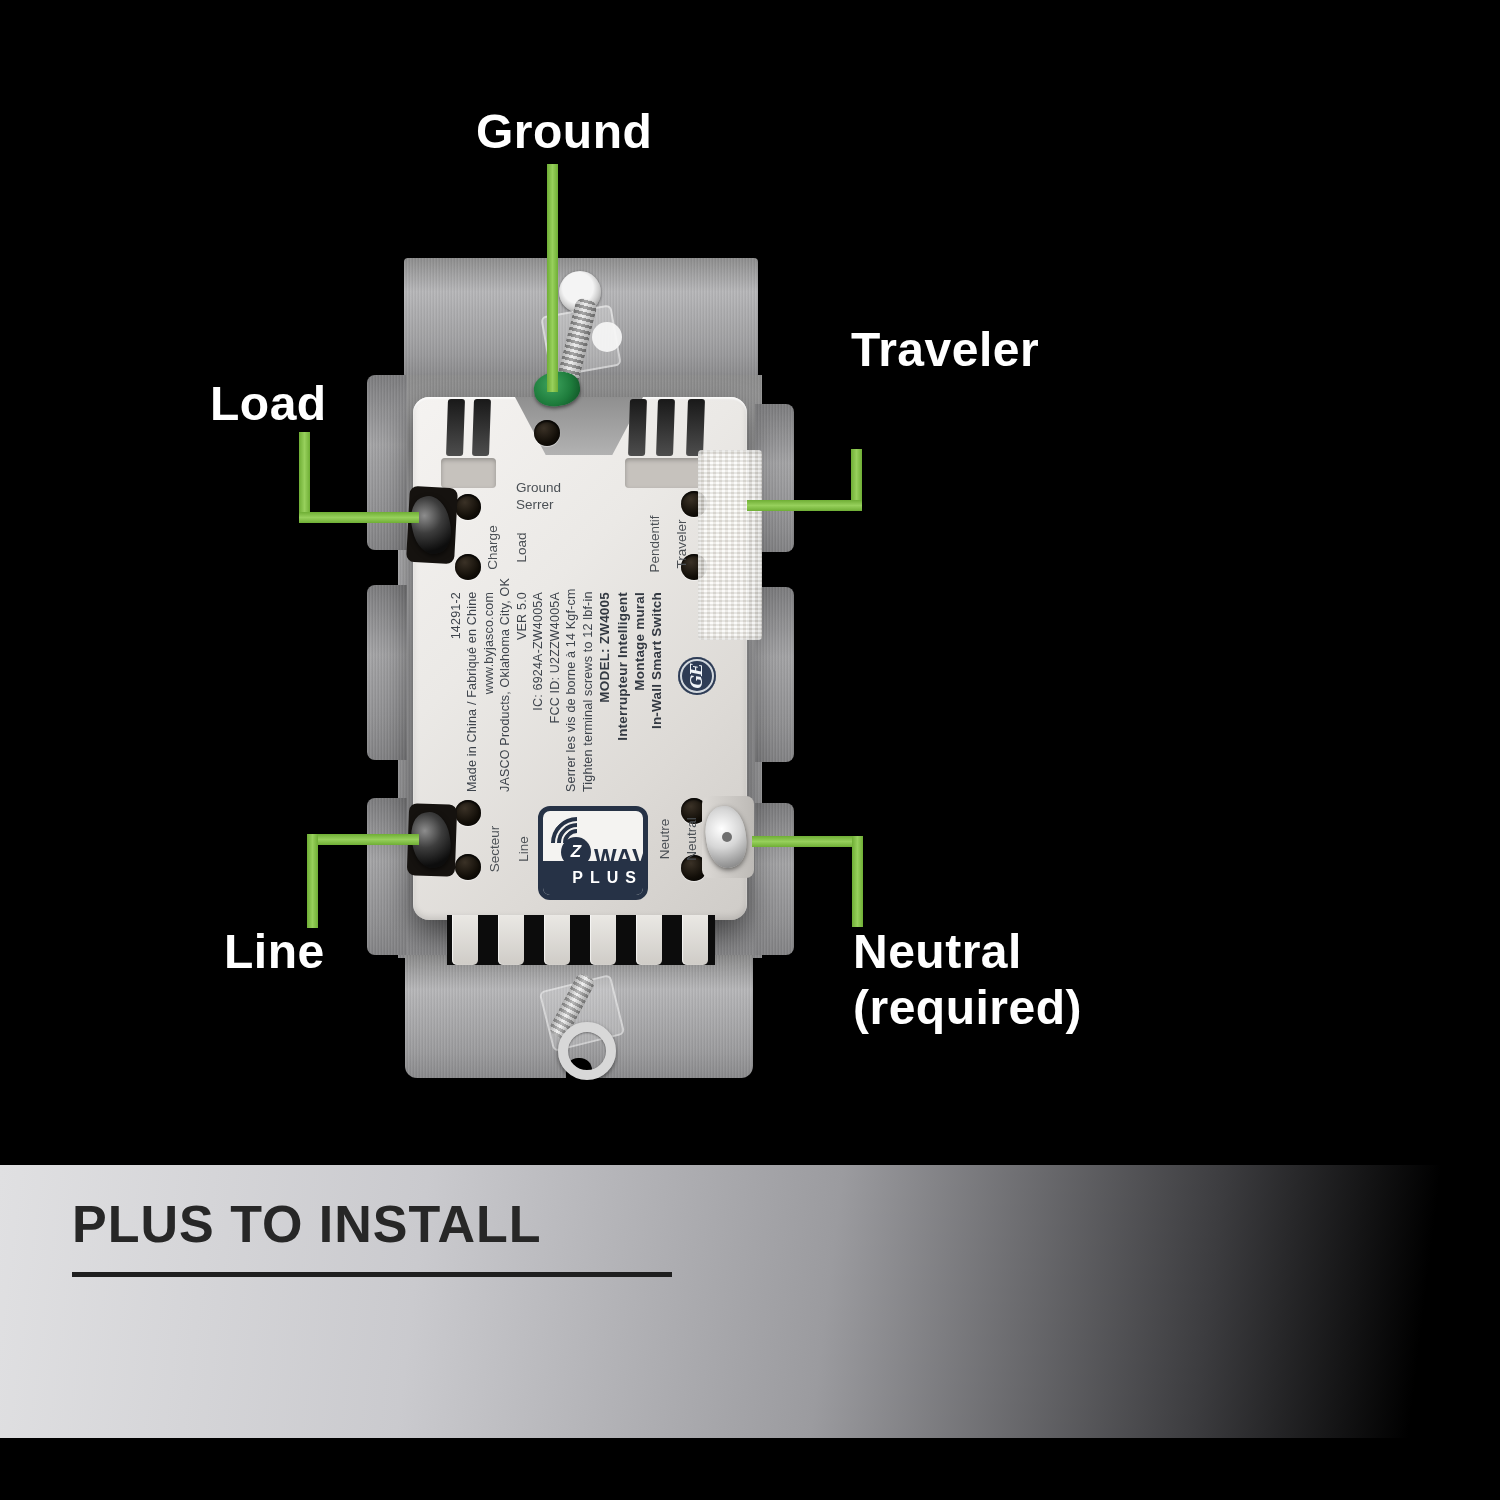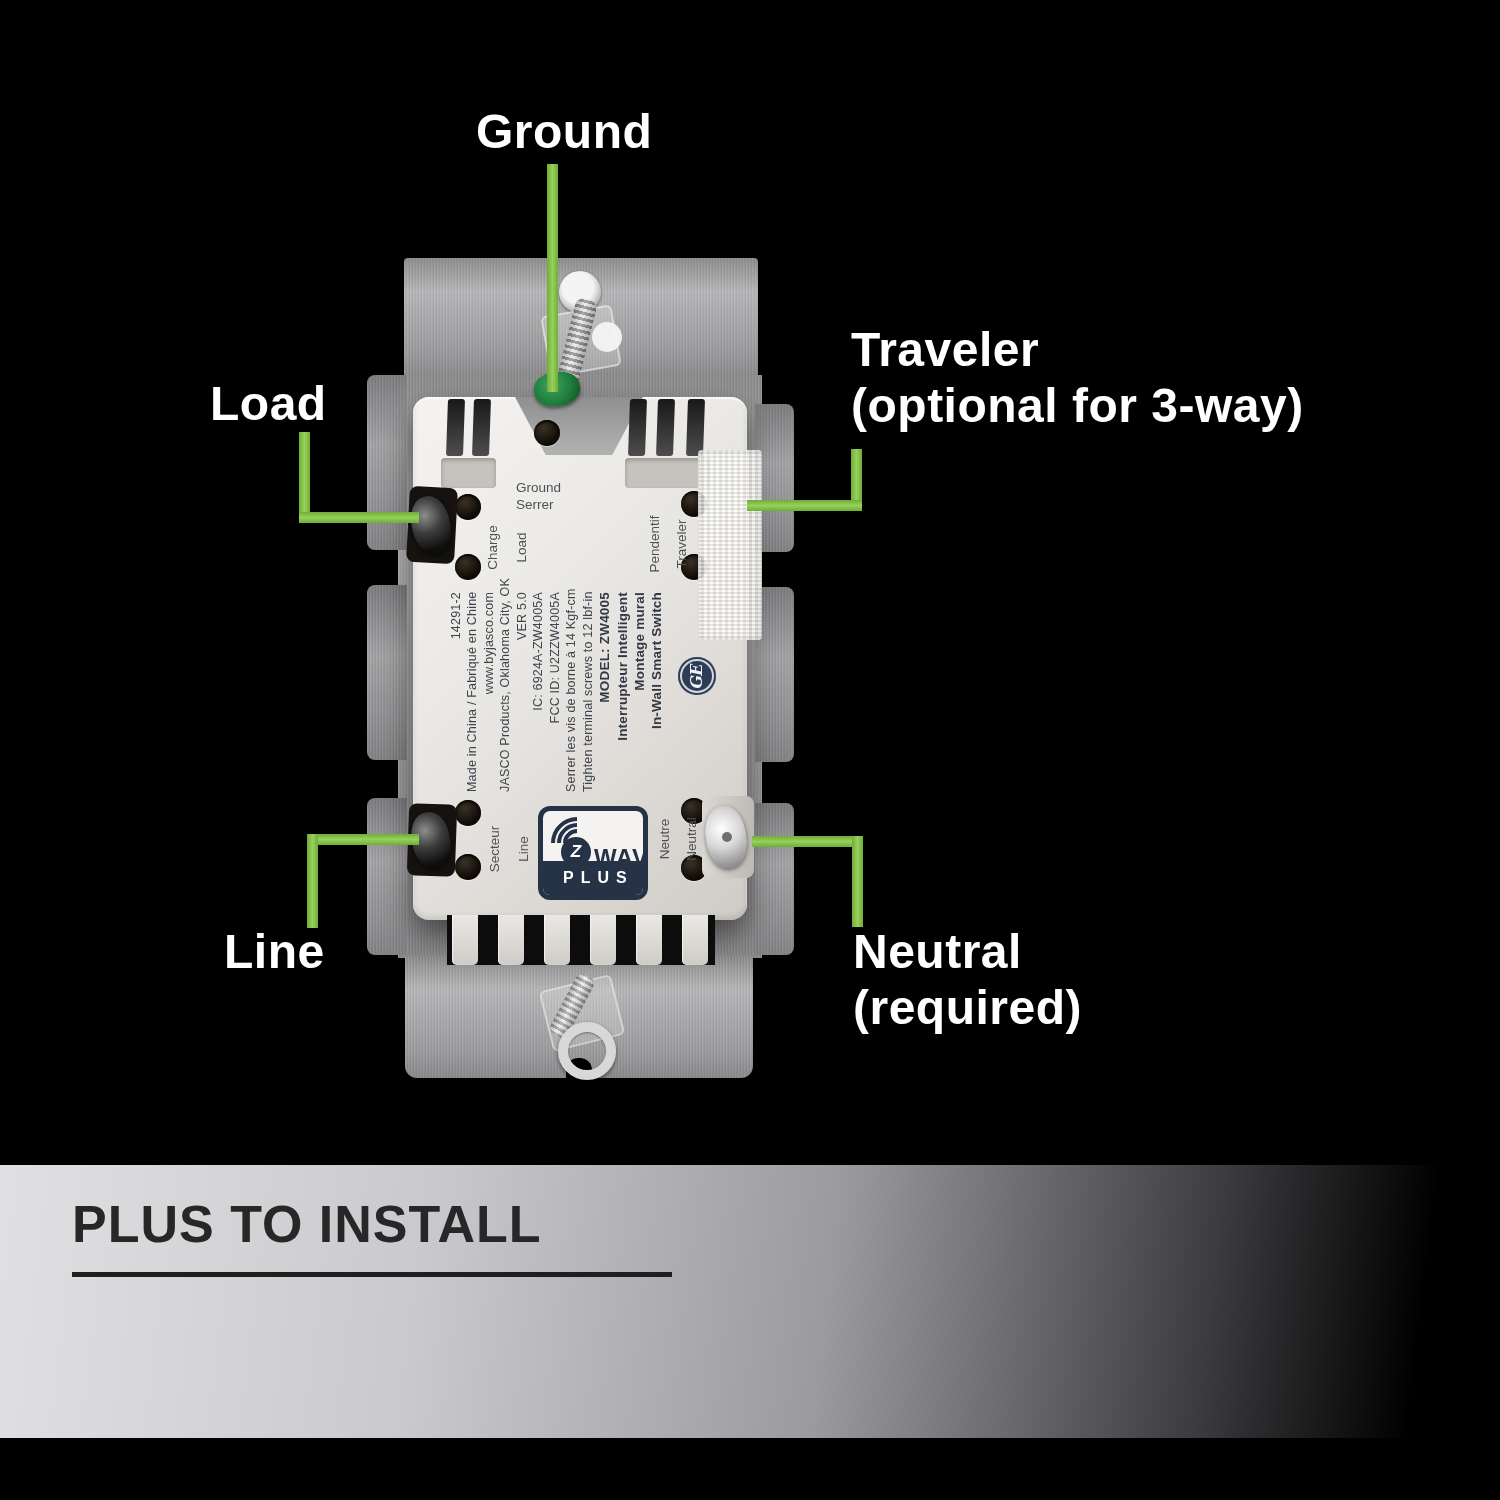--- a/index.html
+++ b/index.html
@@ -47,21 +47,21 @@
   .ground-terre{font-size:13.5px;line-height:17px;color:#4b5055;}
 
   
   .ge-logo{width:38px;height:38px;border-radius:50%;background:#2e3c55;
     box-shadow:inset 0 0 0 2px #2e3c55, inset 0 0 0 4px rgba(240,244,248,.85);
     display:flex;align-items:center;justify-content:center;}
   .ge-mono{font-family:"DejaVu Serif",serif;font-style:italic;font-weight:bold;color:#f0f4f8;
     font-size:16px;transform:rotate(-90deg);letter-spacing:-1px;}
   .zwave{border:5px solid #263246;border-radius:12px;background:#f4f3f1;overflow:hidden;}
   .zwave-band{position:absolute;left:0;right:0;bottom:0;height:34px;background:#263246;
-    display:flex;align-items:center;justify-content:flex-start;}
+    display:flex;align-items:center;justify-content:flex-end;}
   .zwave-plus{color:#fff;font-weight:bold;font-size:16px;letter-spacing:7px;padding-left:20px;}
   .zwave-zcirc{position:absolute;left:18px;top:26px;width:30px;height:30px;border-radius:50%;
     background:#263246;display:flex;align-items:center;justify-content:center;}
   .zwave-z{color:#fff;font-weight:bold;font-size:17px;font-style:italic;}
   .zwave-wave{position:absolute;left:51px;top:33px;color:#263246;font-weight:bold;font-size:24px;letter-spacing:.5px;}
   .arc{position:absolute;border:4px solid transparent;border-top:4px solid #263246;border-radius:50%;transform:rotate(-45deg);}
 
   
   .callout{color:#fff;font-size:48px;font-weight:600;line-height:56px;white-space:nowrap;letter-spacing:.5px;}
   .gl-v{width:11px;background:linear-gradient(90deg,#6fae35,#97d05c 50%,#6fae35);}
@@ -230,21 +230,20 @@
   <div class="abs gl-h" style="left:307px;top:834px;width:112px;"></div>
   <div class="abs gl-v" style="left:307px;top:834px;height:94px;"></div>
 
   <div class="abs gl-h" style="left:752px;top:836px;width:111px;"></div>
   <div class="abs gl-v" style="left:852px;top:836px;height:91px;"></div>
 
   <div class="abs callout" style="left:476px;top:104px;">Ground</div>
   <div class="abs callout" style="left:210px;top:376px;">Load</div>
   <div class="abs callout" style="left:851px;top:322px;">
     <div>Traveler</div>
-    <div>(optional for 3-way)</div>
   </div>
   <div class="abs callout" style="left:224px;top:924px;">Line</div>
   <div class="abs callout" style="left:853px;top:924px;">
     <div>Neutral</div>
     <div>(required)</div>
   </div>
 
   <div id="banner"></div>
   <div id="banner-title">PLUS TO INSTALL</div>
   <div id="banner-rule"></div>

